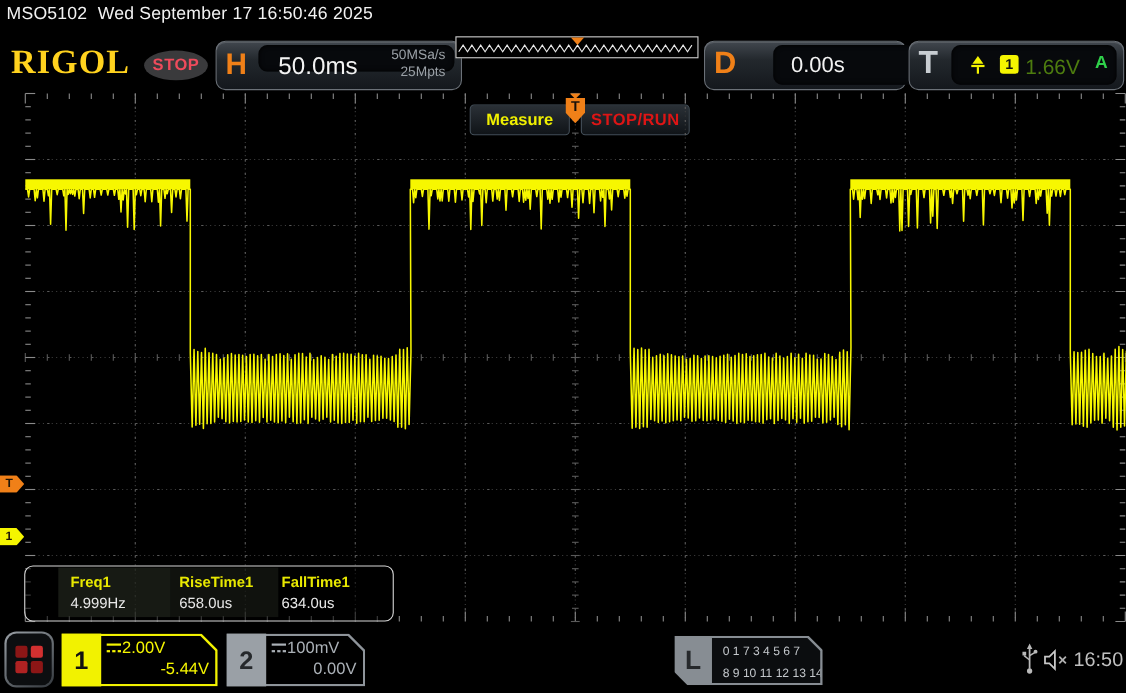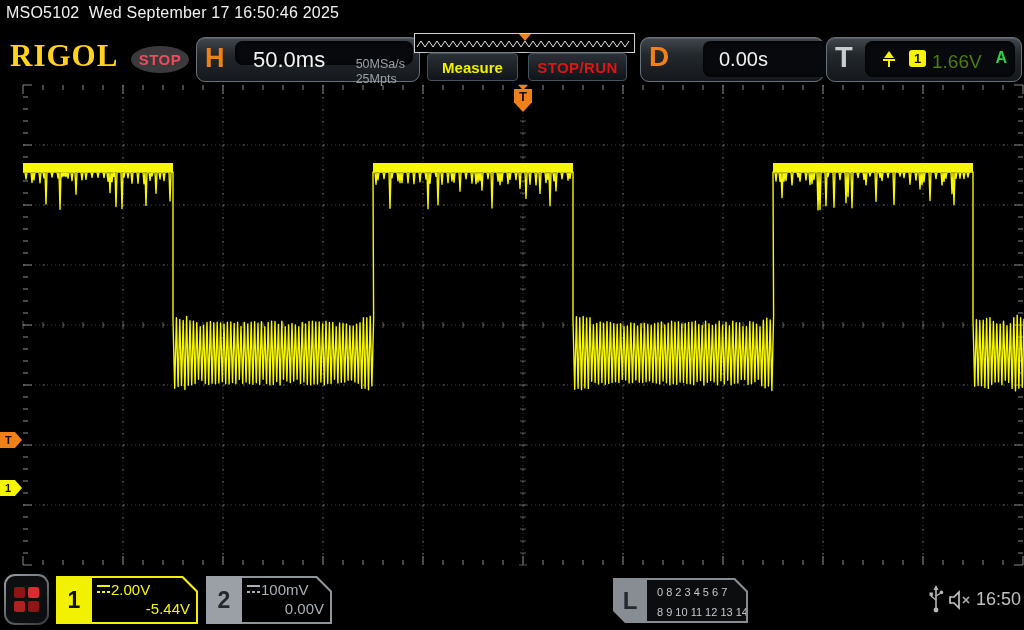--- a/index.html
+++ b/index.html
@@ -18,30 +18,30 @@
   #stop-badge span{color:#ef4b5c;font-weight:bold;font-size:15px;letter-spacing:.5px;}
 
   .hblock{background:linear-gradient(180deg,#41474e 0%,#23282d 38%,#14181d 100%);
           border:1px solid #6b7178;border-radius:9px;box-shadow:inset 0 1px 0 rgba(255,255,255,.12);}
   .innerpanel{position:absolute;background:#07090c;border-radius:8px;box-shadow:inset 0 0 5px #000;}
 
   #h-block{left:196px;top:37px;width:222px;height:43px;}
   #h-letter{left:8px;top:5px;font-size:27px;font-weight:bold;color:#f08018;}
   #h-inner{left:38px;top:3px;width:178px;height:24px;}
   #h-timebase{left:18px;top:6px;font-size:22px;color:#f2f2f2;}
-  #h-srate{right:8px;top:16px;color:#9aa0a6;font-size:12.5px;line-height:15px;}
+  #h-srate{right:8px;top:2px;text-align:right;color:#9aa0a6;font-size:12.5px;line-height:15px;}
 
   #preview-strip{left:414px;top:33px;width:221px;height:20px;background:#000;
        border:1px solid #cfcfcf;box-sizing:border-box;}
   #preview-tri{left:519px;top:34px;width:0;height:0;border-left:6px solid transparent;
        border-right:6px solid transparent;border-top:7px solid #f08018;}
 
   .pillbtn{background:linear-gradient(180deg,#2a3036,#101418);border:1.5px solid #46525c;
        border-radius:4px;display:flex;align-items:center;justify-content:center;
-       box-shadow:0 0 4px #000;}
+       box-shadow:0 0 4px #000;margin-top:42px;}
   #measure-btn{left:427px;top:53px;width:89px;height:26px;}
   #measure-btn span{color:#f0f000;font-weight:bold;font-size:15px;}
   #stoprun-btn{left:528px;top:53px;width:97px;height:26px;}
   #stoprun-btn span{color:#dd1515;font-weight:bold;font-size:15px;letter-spacing:.4px;}
 
   #d-block{left:640px;top:37px;width:182px;height:43px;}
   #d-letter{left:8px;top:3px;font-size:28px;font-weight:bold;color:#f08018;}
   #d-inner{left:40px;top:3px;width:136px;height:36px;margin-left:22px;}
   #d-value{left:16px;top:7px;font-size:20px;color:#f2f2f2;}
 
@@ -496,20 +496,30 @@
     </svg>
 
   <div class="abs" id="trig-pos-notch"></div>
   <div class="abs" id="trig-pos-marker">
     <span>T</span>
   </div>
 
   <div class="abs lflag" id="trig-level-flag">T</div>
   <div class="abs lflag" id="ch1-offset-flag">1</div>
 
+  <div class="abs" id="meas-box">
+    <div class="meas-colbg" style="left:30px;width:102px;"></div>
+    <div class="meas-colbg" style="left:132px;width:98px;background:rgba(40,46,36,.4);"></div>
+    <div class="meas-label" style="left:41px;">Freq1</div>
+    <div class="meas-label" style="left:140px;">RiseTime1</div>
+    <div class="meas-label" style="left:233px;">FallTime1</div>
+    <div class="meas-value" style="left:41px;">4.999Hz</div>
+    <div class="meas-value" style="left:140px;">658.0us</div>
+    <div class="meas-value" style="left:233px;">634.0us</div>
+  </div>
 
   <div class="abs" id="menu-btn">
     <div class="inner">
       <div id="menu-grid">
         <div style="background:#8c1616;"></div>
           <div style="background:#d23030;"></div>
         <div style="background:#b02222;"></div>
           <div style="background:#8c1616;"></div>
       </div>
     </div>
@@ -547,21 +557,21 @@
         </svg>
         <span>100mV</span>
       </div>
       <div class="chrow2">0.00V</div>
     </div>
   </div>
 
   <div class="abs" id="l-block">
     <div id="l-clip"></div>
     <div id="l-inner">
-      <div>0 8 2 3   4 5 6 7</div>
+      <div>0 1 7 3   4 5 6 7</div>
       <div>8 9 10 11 12 13 14 15</div>
     </div>
     <div id="l-tab">L</div>
   </div>
 
   <svg class="abs" id="usb-icon" width="16" height="32">
     <line x1="8" y1="5" x2="8" y2="24" stroke="#b8b8b8" stroke-width="1.6"></line>
     <polygon points="8,1 10.5,6 5.5,6" fill="#b8b8b8"></polygon>
     <circle cx="8" cy="26" r="2.4" fill="#b8b8b8"></circle>
     <line x1="8" y1="16" x2="3" y2="12" stroke="#b8b8b8" stroke-width="1.4"></line>

